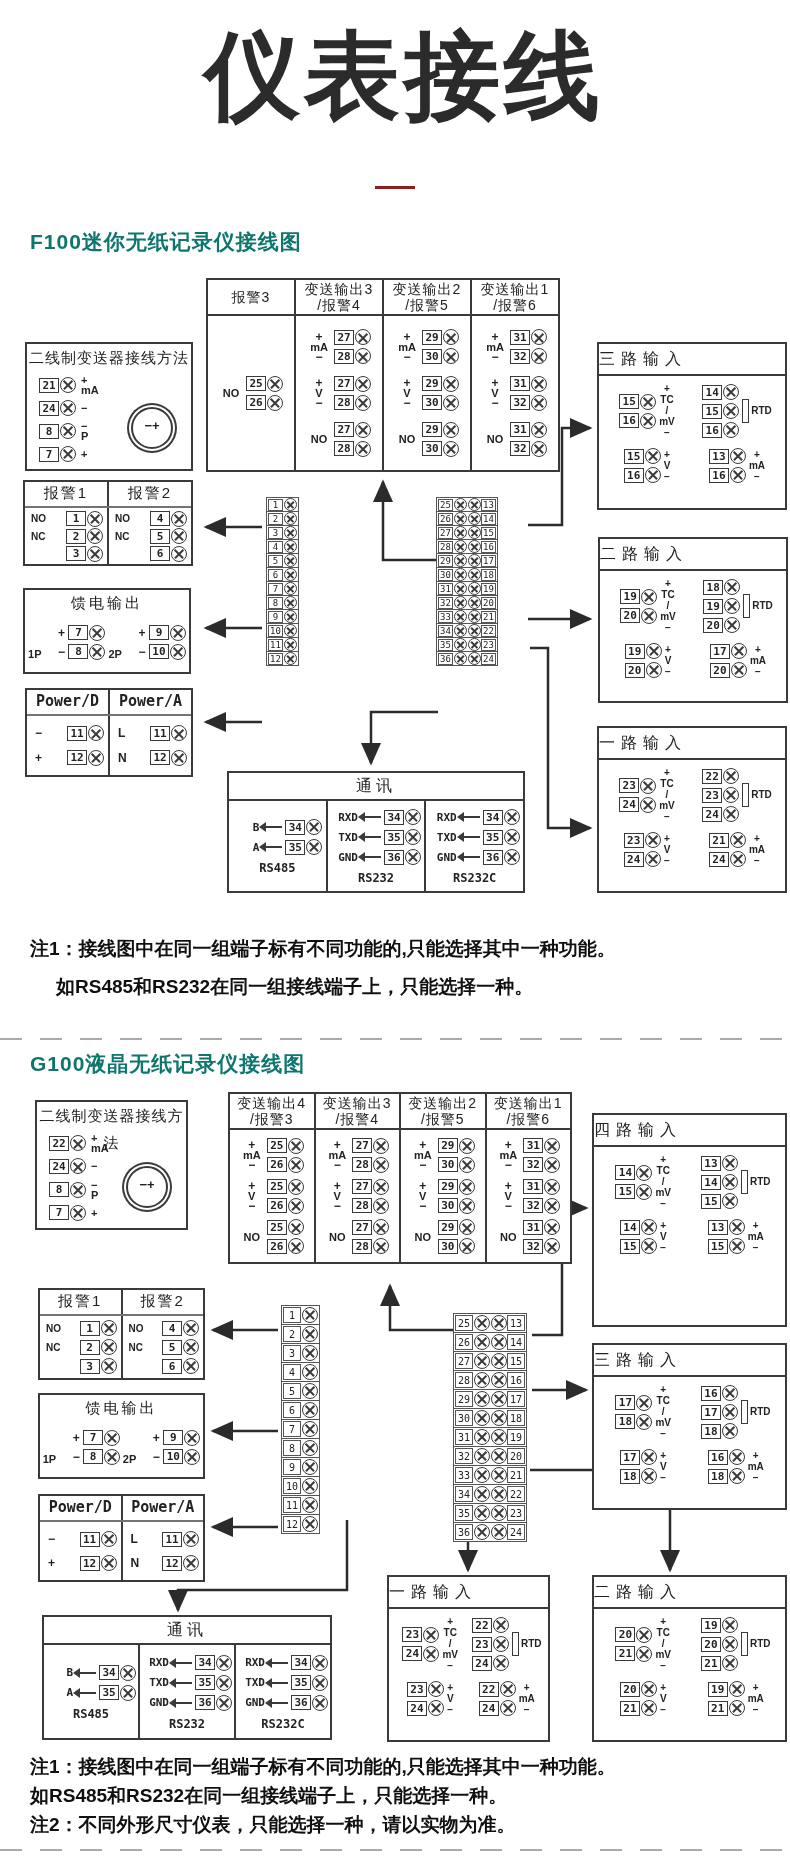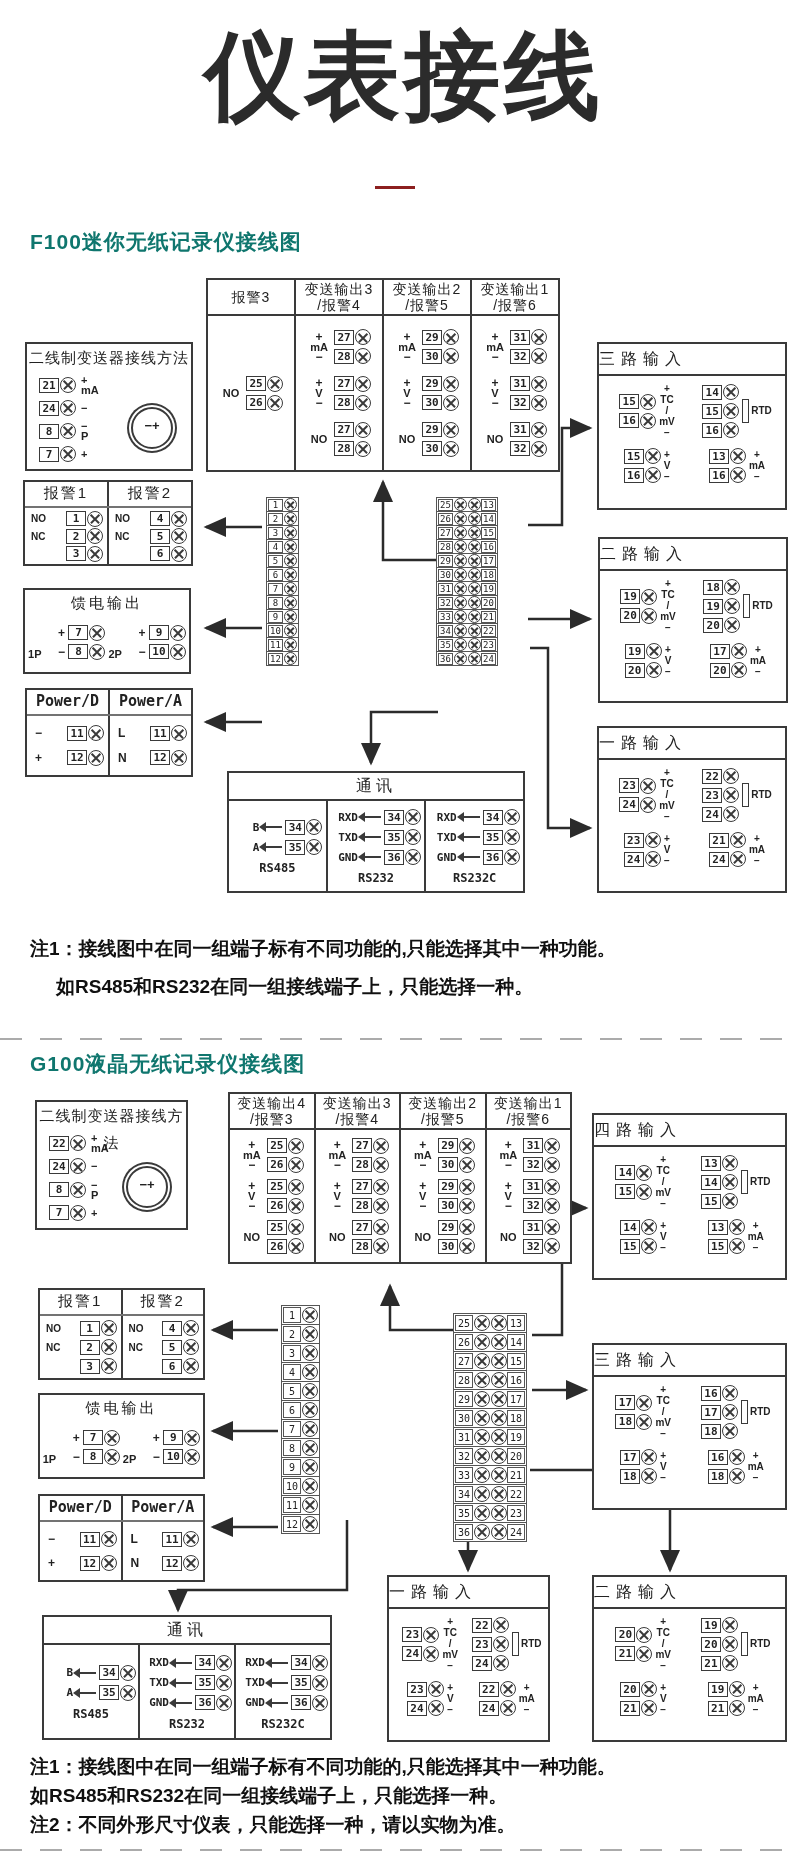--- a/index.html
+++ b/index.html
@@ -34,21 +34,21 @@
   #f-in1{left:597px;top:726px;width:190px;height:167px}
   #f-strip1{left:266px;top:497px}
   #f-strip2{left:436px;top:497px}
   
   #g-out{left:228px;top:1092px;width:344px;height:172px}
   #g-trans{left:35px;top:1100px;width:153px;height:130px}
   #g-alarm{left:38px;top:1288px;width:167px;height:92px}
   #g-feed{left:38px;top:1393px;width:167px;height:86px}
   #g-power{left:38px;top:1494px;width:167px;height:88px}
   #g-comm{left:42px;top:1615px;width:290px;height:125px}
-  #g-in4{left:592px;top:1113px;width:195px;height:167px}
+  #g-in4{left:592px;top:1113px;width:195px;height:214px}
   #g-in3{left:592px;top:1343px;width:195px;height:167px}
   #g-in1{left:387px;top:1575px;width:163px;height:167px}
   #g-in2{left:592px;top:1575px;width:195px;height:167px}
   #g-strip1{left:281px;top:1305px}
   #g-strip2{left:453px;top:1313px}
 
   
   .term{display:inline-flex;align-items:center;flex:none}
   .tnum{display:inline-block;min-width:20px;padding:0 1px;height:15px;line-height:13px;
         border:1.5px solid #3a3a3a;font-family:"DejaVu Sans Mono","Liberation Mono",monospace;

